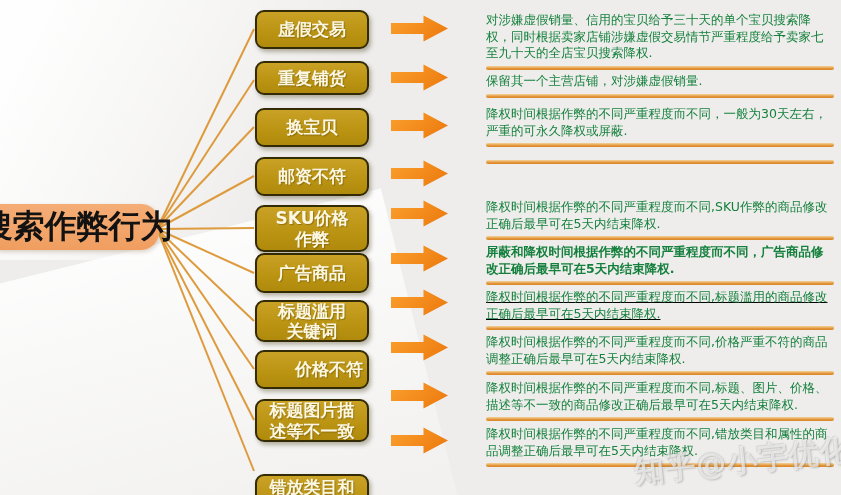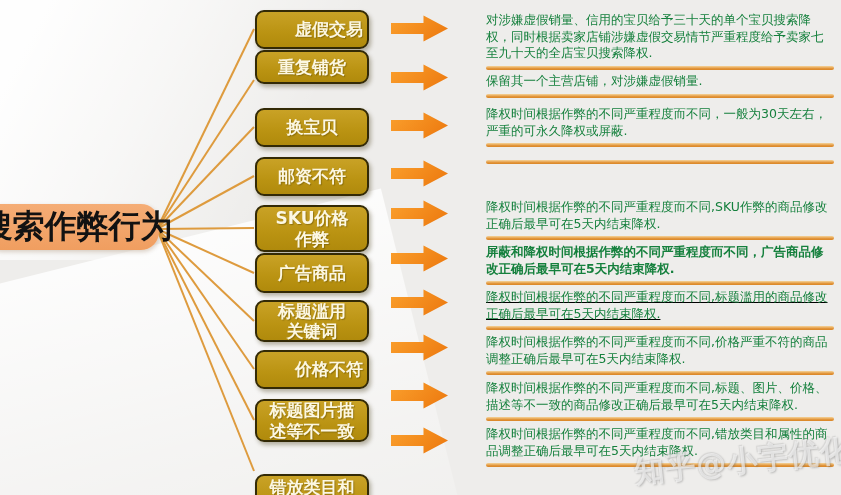--- a/index.html
+++ b/index.html
@@ -92,24 +92,24 @@
   <line x1="157" y1="229" x2="254" y2="321"></line>
   <line x1="157" y1="229" x2="254" y2="369"></line>
   <line x1="157" y1="229" x2="254" y2="420"></line>
   <line x1="157" y1="229" x2="254" y2="471"></line>
 </svg>
 
 <div class="root-node">
   <span>搜索作弊行为</span>
 </div>
 
-<div class="cat-box" style="top:10px;height:39px;justify-content:flex-end;">
+<div class="cat-box" style="top:10px;height:39px;">
     <span>虚假交易</span>
   </div>
-<div class="cat-box" style="top:50px;height:34px;">
+<div class="cat-box" style="top:61px;height:34px;">
     <span>重复铺货</span>
   </div>
 <div class="cat-box" style="top:108px;height:39px;">
     <span>换宝贝</span>
   </div>
 <div class="cat-box" style="top:157px;height:39px;">
     <span>邮资不符</span>
   </div>
 <div class="cat-box" style="top:205px;height:47px;">
     <span>SKU价格

